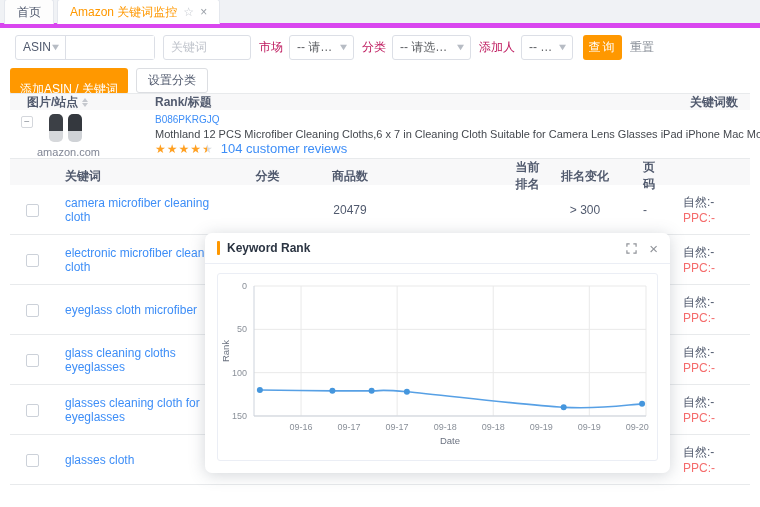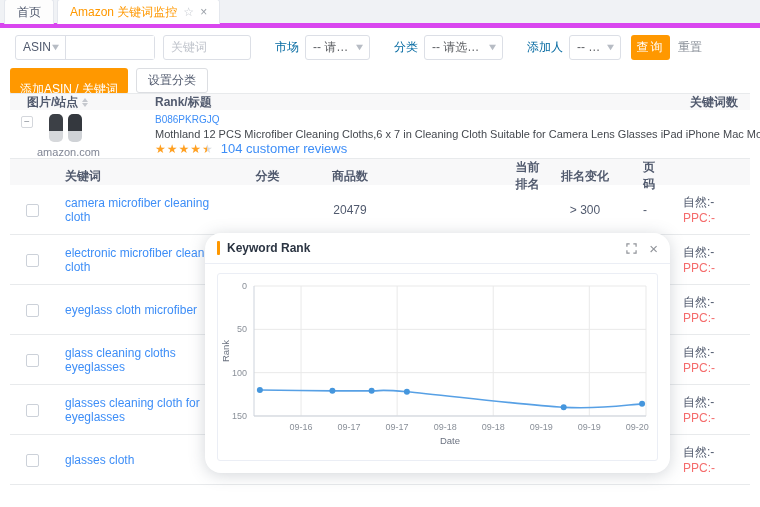--- a/index.html
+++ b/index.html
@@ -22,21 +22,21 @@
     display:flex; align-items:center; padding-left:15px; }
   .ctrl { height:25px; border:1px solid #dcdfe6; border-radius:3px; background:#fff; display:flex; align-items:center; }
   .input-group { width:140px; }
   .input-group .sel-part { width:50px; height:100%; display:flex; align-items:center; justify-content:flex-start;
     padding:0 4px 0 7px; border-right:1px solid #dcdfe6; cursor:pointer; color:#515a6e; }
   .input-group input { border:none; outline:none; flex:1; width:60px; height:100%; padding:0 6px; font-size:12px; }
   .caret { font-size:9px; color:#b7bcc4; transform:scaleX(1.3); }
   .kw-input { width:88px; margin-left:8px; padding:0 7px; }
   .kw-input input { border:none; outline:none; width:100%; font-size:12px; }
   input::placeholder { color:#c0c4cc; }
-  .flabel { color:#0369a1; margin-left:24px; margin-right:6px; white-space:nowrap; }
+  .flabel { color:#be185d; margin-left:8px; margin-right:6px; white-space:nowrap; }
   .sel { cursor:pointer; justify-content:space-between; padding:0 5px 0 7px; color:#606266; white-space:nowrap; overflow:hidden; }
   .sel .sel-val { overflow:hidden; text-overflow:ellipsis; white-space:nowrap; }
   .sel-market { width:65px; }
   .sel-category { width:79px; }
   .sel-adder { width:52px; }
   .btn-search { margin-left:10px; width:39px; height:25px; background:#ff9800; color:#fff; border:none; border-radius:3px;
     font-size:12px; letter-spacing:2px; cursor:pointer; }
   .btn-reset { margin-left:8px; background:none; border:none; color:#8a9099; font-size:12px; cursor:pointer; }
 
   
@@ -79,21 +79,21 @@
   .c-check { text-align:center; }
   .cb { display:inline-block; width:13px; height:13px; border:1px solid #ccd1d9; border-radius:2px; background:#fff; vertical-align:middle; cursor:pointer; }
   .c-kw { padding-left:10px; }
   .c-kw a { color:#3e8ef7; }
   .c-center { text-align:center; color:#515a6e; }
   .c-page { padding-left:18px; line-height:16px; }
   .c-page .nat { color:#515a6e; }
   .c-page .ppc { color:#f56c6c; }
 
   
-  .modal { position:absolute; left:205px; top:233px; width:465px; height:240px; background:#fff; border-radius:16px;
+  .modal { position:absolute; left:205px; top:233px; width:465px; height:240px; background:#fff; border-radius:7px;
     box-shadow:0 2px 16px rgba(80,90,109,.25); z-index:10; }
   .modal-head { height:31px; border-bottom:1px solid #ebeef5; display:flex; align-items:center; padding:0 12px; }
   .modal-bar { width:3px; height:14px; background:#ff9800; border-radius:1px; margin-right:7px; }
   .modal-title { font-weight:bold; color:#2b3442; font-size:12px; flex:1; }
   .modal-icons { display:flex; align-items:center; gap:12px; }
   .icon-btn { cursor:pointer; display:flex; align-items:center; color:#909399; }
   .modal-close { font-size:15px; color:#909399; line-height:1; }
   .modal-body { padding:9px 12px; }
   .chart-card { width:441px; height:188px; border:1px solid #ebeef5; border-radius:3px; overflow:hidden; }
   .chart-card svg { display:block; }

